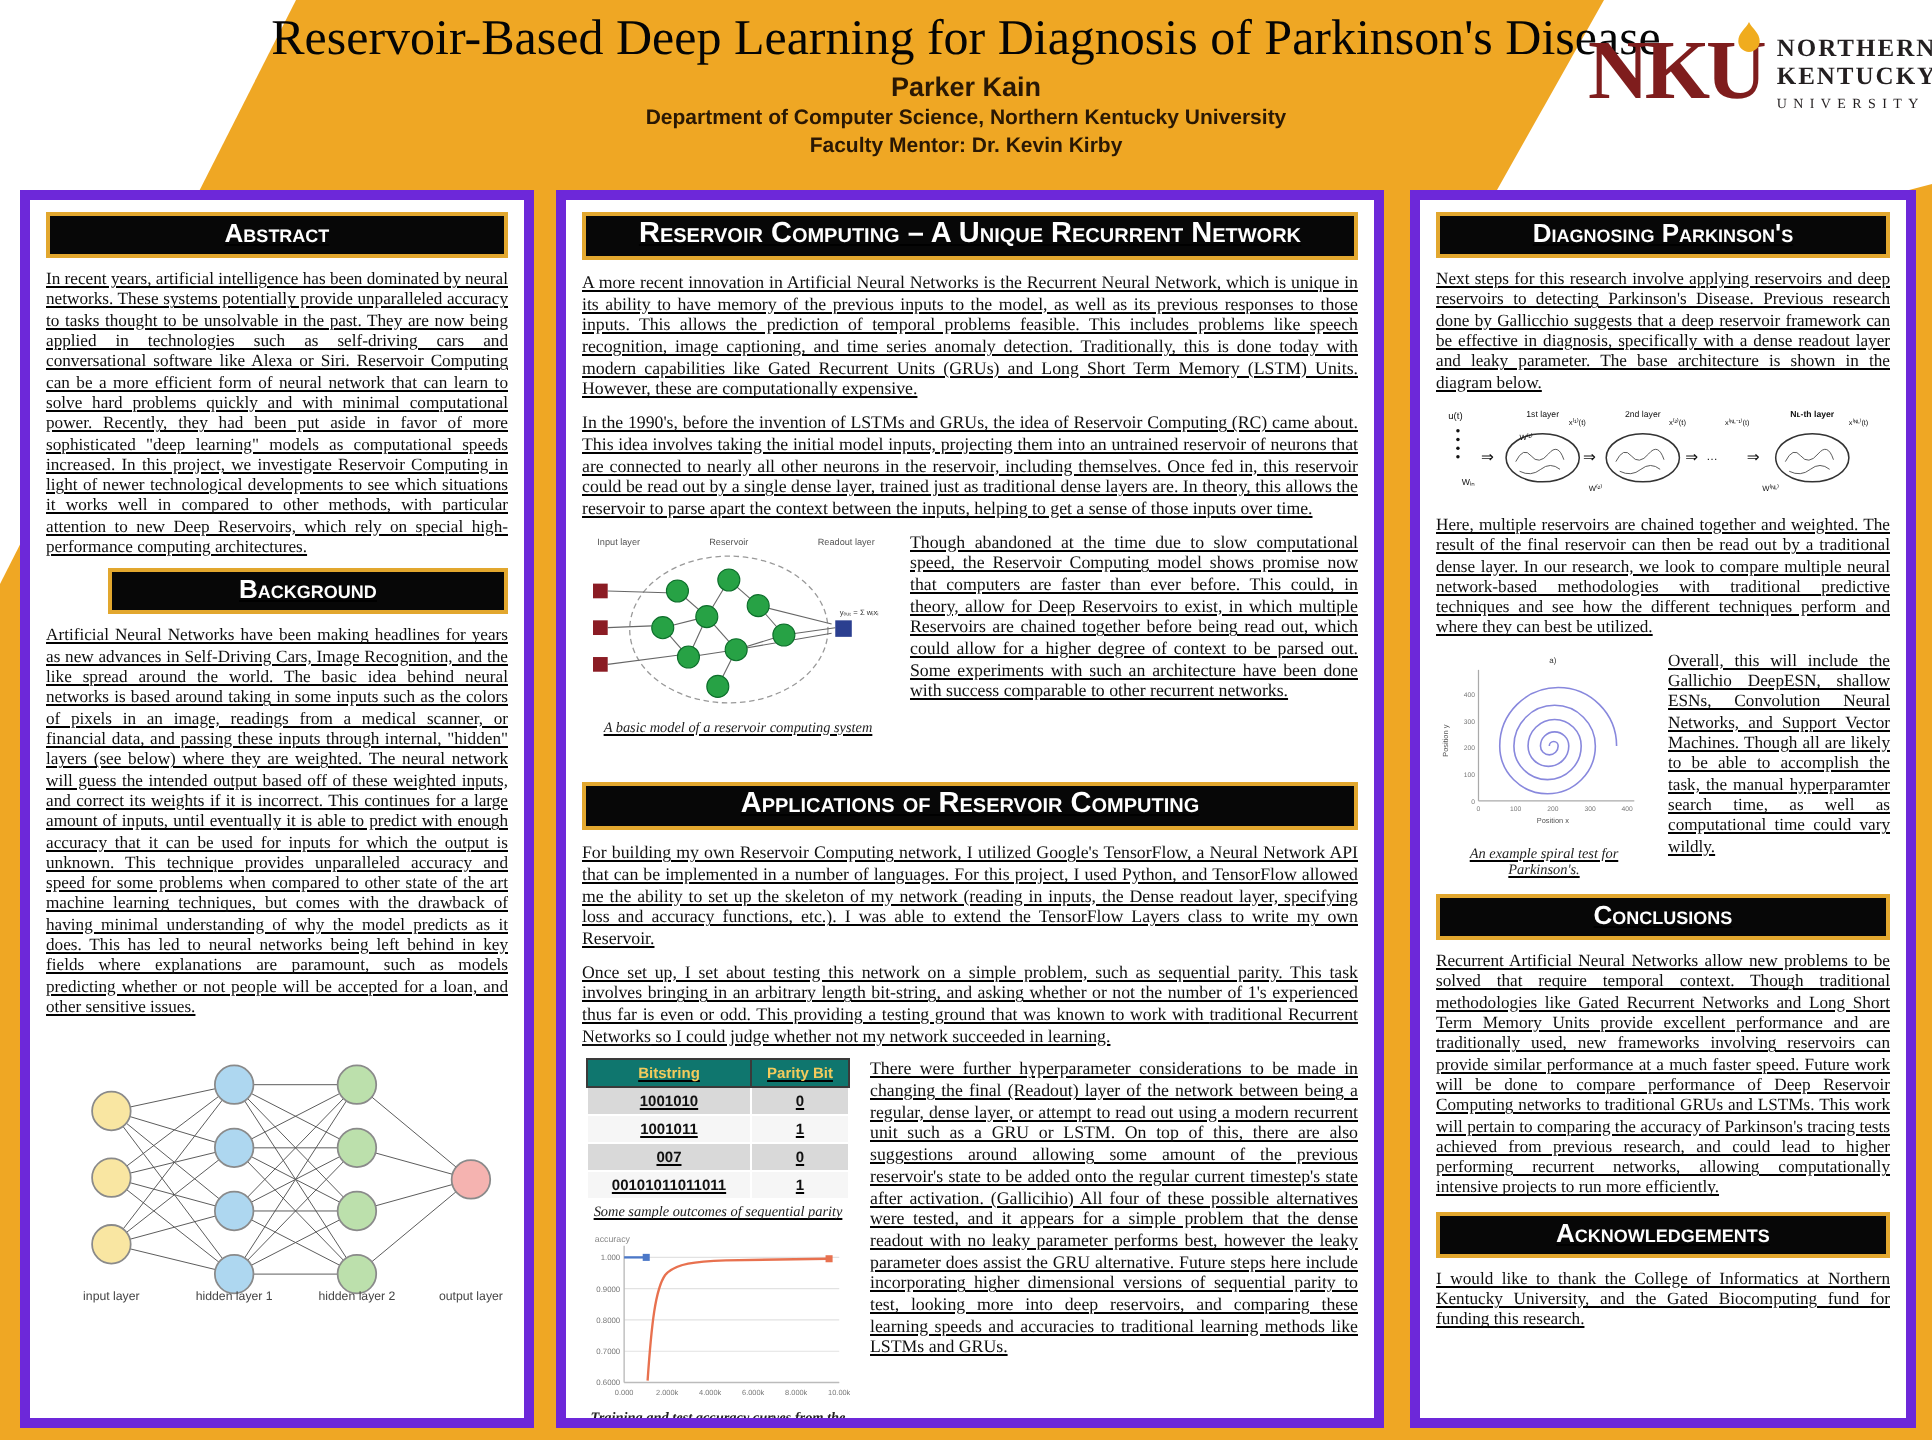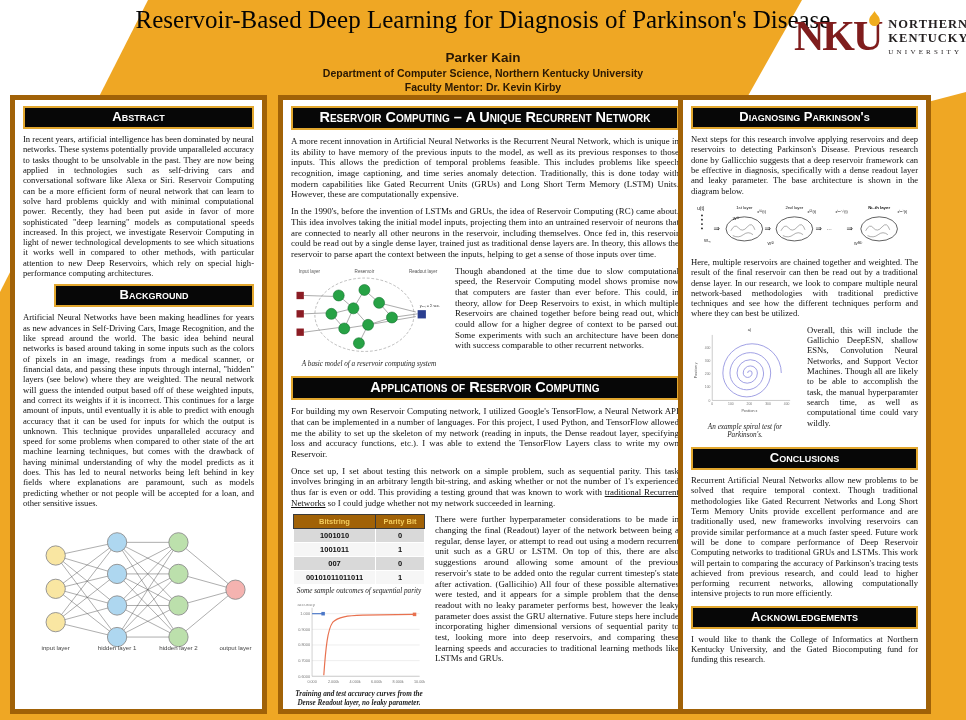--- a/index.html
+++ b/index.html
@@ -8,39 +8,39 @@
 
   
   .bg-tl{position:absolute;left:0;top:0;width:148px;height:292px;background:#fff;
          clip-path:polygon(0 0,100% 0,0 100%);}
   .bg-tr{position:absolute;left:640px;top:0;width:326px;height:158px;background:#fff;
          clip-path:polygon(162px 0,326px 0,326px 92px,73px 158px);}
 
   
   .poster-header{position:absolute;left:0;top:6px;width:966px;text-align:center;}
   .title{font:400 25px/1.12 "Liberation Serif",serif;color:#050505;}
-  .author{font:700 13.5px "Liberation Sans",sans-serif;color:#2A1804;margin-top:16px;}
+  .author{font:700 13.5px "Liberation Sans",sans-serif;color:#2A1804;margin-top:2px;}
   .dept,.mentor{font:700 10.5px "Liberation Sans",sans-serif;color:#2A1804;margin-top:2px;}
 
   
   .logo{position:absolute;left:794px;top:18px;display:flex;align-items:center;gap:7px;}
   .nku-wrap{position:relative;font:700 42px/0.9 "Liberation Serif",serif;
             letter-spacing:-2px;color:#7f1d1d;}
   .flame{position:absolute;top:-7px;right:1px;width:11px;height:15px;}
   .nku-text{color:#231F20;font-family:"Liberation Serif",serif;text-align:left;}
   .nku-l12{font-size:12.5px;font-weight:700;letter-spacing:1px;line-height:1.1;}
   .nku-l3{font-size:7px;letter-spacing:3.2px;margin-top:2px;}
 
   
-  .panel{position:absolute;top:95px;background:#fff;border:5px solid #a16207;
+  .panel{position:absolute;top:95px;background:#fff;border:5px solid #6d28d9;
          box-sizing:border-box;padding:6px 8px;display:flex;flex-direction:column;
-         overflow:hidden;}
+         overflow:hidden;text-decoration:underline;}
   #panel-left {left:10px; width:257px;height:619px;}
   #panel-mid  {left:278px;width:414px;height:619px;}
-  #panel-right{left:678px;width:253px;height:619px;}
+  #panel-right{left:705px;width:253px;height:619px;}
 
   .bar{background:#070707;border:2px solid #E2A72E;color:#fff;text-align:center;
        font-variant:small-caps;font-family:"Liberation Sans",sans-serif;font-weight:700;
        padding:1px 0 3px;flex:none;}
   .bar-sm{font-size:13px;}
   .bar-md{font-size:14.5px;}
 
   .body-sm{font:400 8.6px/1.2 "Liberation Serif",serif;text-align:justify;color:#101010;
            margin:5px 0 0 0;}
   .body-md{font:400 8.9px/1.2 "Liberation Serif",serif;text-align:justify;color:#101010;
@@ -48,21 +48,21 @@
   .u{text-decoration:underline;}
 
   .row{display:flex;gap:8px;margin-top:6px;align-items:flex-start;}
   .fig-col{flex:none;display:flex;flex-direction:column;align-items:center;}
   .caption{font:italic 400 7.2px/1.2 "Liberation Serif",serif;color:#222;text-align:center;
            margin-top:2px;}
   .caption-b{font-weight:700;text-align:center;}
 
   
   table.parity{border-collapse:collapse;width:132px;font:700 7.5px "Liberation Sans",sans-serif;}
-  table.parity th{background:#a16207;color:#F3CB5C;padding:2px 1px;text-align:center;
+  table.parity th{background:#0f766e;color:#F3CB5C;padding:2px 1px;text-align:center;
                   border:1px solid #3a3a3a;}
   table.parity td{padding:2px 1px;text-align:center;color:#111;border:1px solid #fff;}
   table.parity tr:nth-child(odd) td{background:#D9D9D9;}
   table.parity tr:nth-child(even) td{background:#F6F6F6;}
 
   svg text{font-family:"Liberation Sans",sans-serif;}
   .nn-svg{display:block;margin:8px auto 0;}
 </style>
 </head>
 <body>
@@ -206,21 +206,21 @@
             <circle cx="74" cy="84" r="6"></circle>
         </g>
         <rect x="138" y="48" width="9" height="9" fill="#2B3F90"></rect>
         <text x="151" y="45" font-size="4.2" fill="#333" text-anchor="middle">yₒᵤₜ = Σ wᵢxᵢ</text>
       </svg>
       <div class="caption">A basic model of a reservoir computing system</div>
     </div>
     <p class="body-md" style="flex:1;margin-top:0;">Though abandoned at the time due to slow computational speed, the Reservoir Computing model shows promise now that computers are faster than ever before. This could, in theory, allow for Deep Reservoirs to exist, in which multiple Reservoirs are chained together before being read out, which could allow for a higher degree of context to be parsed out. Some experiments with such an architecture have been done with success comparable to other recurrent networks.</p>
   </div>
 
-  <div class="bar bar-md" style="margin-top:8px;">Applications of Reservoir Computing</div>
+  <div class="bar bar-md" style="margin-top:23px;">Applications of Reservoir Computing</div>
   <p class="body-md">For building my own Reservoir Computing network, I utilized Google's TensorFlow, a Neural Network API that can be implemented in a number of languages. For this project, I used Python, and TensorFlow allowed me the ability to set up the skeleton of my network (reading in inputs, the Dense readout layer, specifying loss and accuracy functions, etc.). I was able to extend the TensorFlow Layers class to write my own Reservoir.</p>
   <p class="body-md"><span>Once set up, I set about testing this network on a simple problem, such as sequential parity. This task involves bringing in an arbitrary length bit-string, and asking whether or not the number of 1's experienced thus far is even or odd. This providing a testing ground that was known to work with </span><span class="u">traditional Recurrent Networks</span><span> so I could judge whether not my network succeeded in learning.</span></p>
 
   <div class="row" style="flex:1;min-height:0;">
     <div class="fig-col" style="width:136px;">
       <table class="parity">
         <thead>
           <tr>
             <th>Bitstring</th>
             <th>Parity Bit</th>

